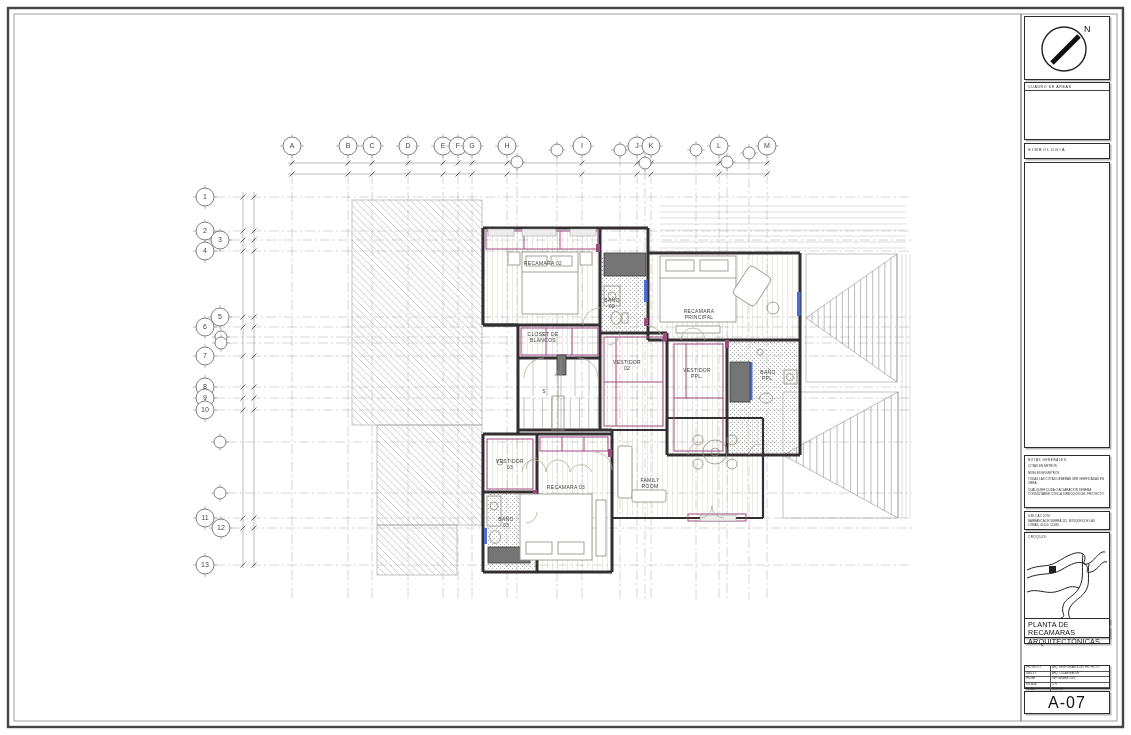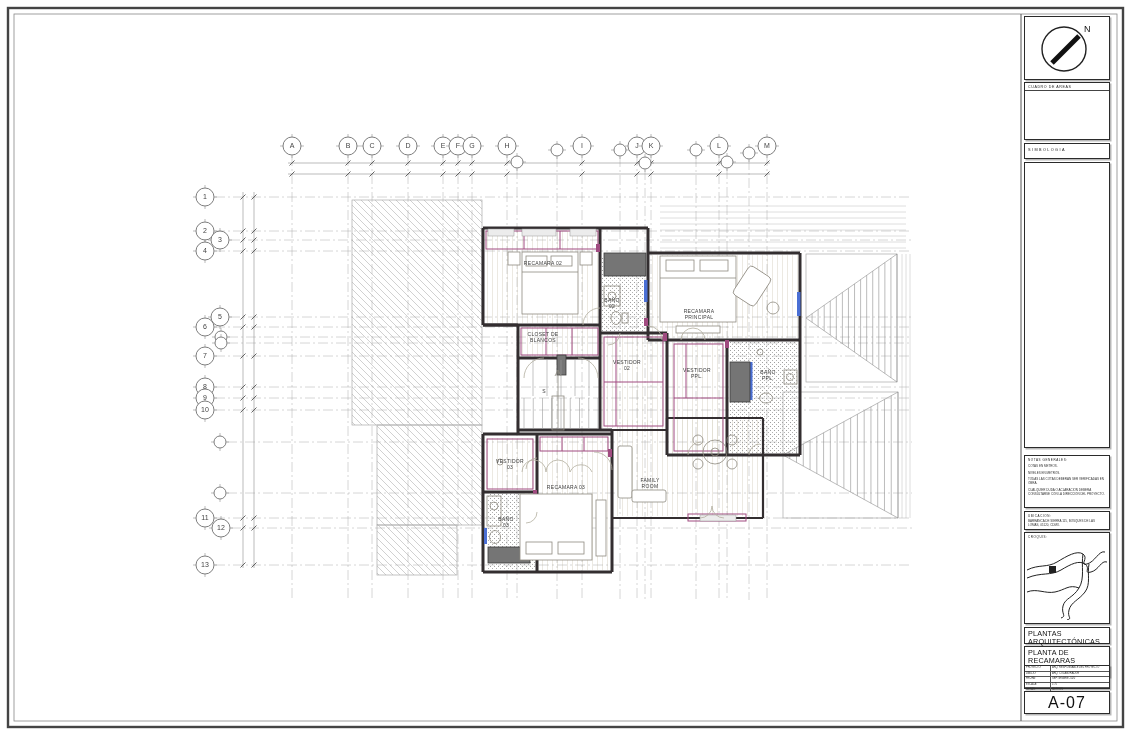--- a/index.html
+++ b/index.html
@@ -649,21 +649,21 @@
         <path d="M64 24 C 62 34, 66 44, 60 52 S 46 62, 44 70 S 48 78, 42 80"></path>
         <path d="M2 52 C 12 48, 20 54, 30 52 S 44 44, 54 48"></path>
       </g>
       <rect x="24" y="26" width="7" height="7" fill="#222"></rect>
     </svg>
   </div>
 
   <div class="tb" style="top:627px;height:17px;">
     <div class="sheet-title">PLANTAS ARQUITECTÓNICAS</div>
   </div>
-  <div class="tb" style="top:646px;height:31px;">
+  <div class="tb" style="top:618px;height:20px;">
     <div class="sheet-title">PLANTA DE RECAMARAS</div>
   </div>
 
   <div class="tb" style="top:665px;height:24px;">
     <div class="info-table" id="info-table">
         <div>PROYECTO:</div>
         <div>ARQ. RESPONSABLE DEL PROYECTO</div>
         <div>DIBUJO:</div>
         <div>ARQ. COLABORADOR</div>
         <div>FECHA:</div>

